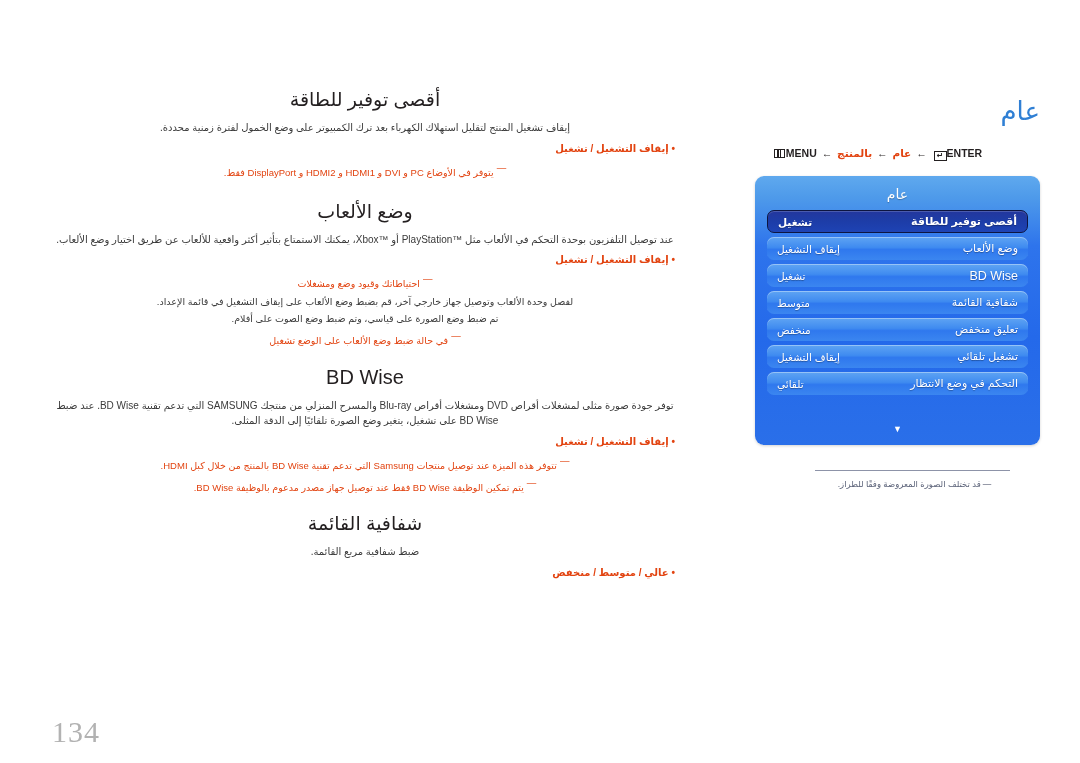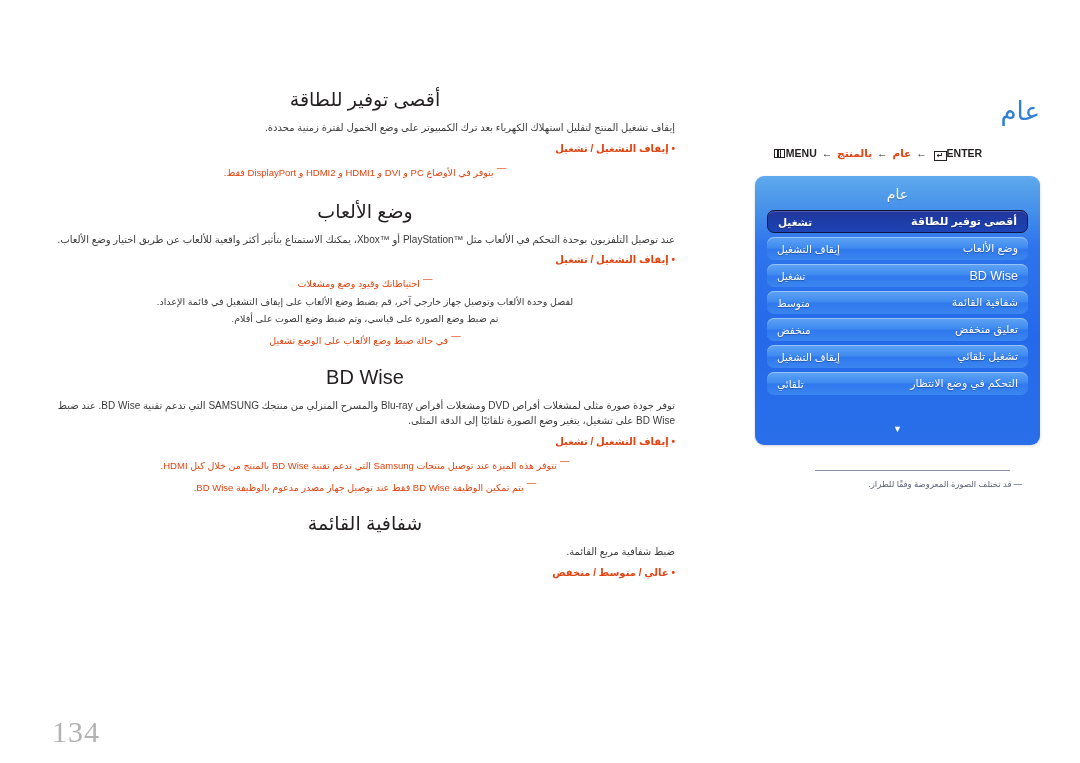--- a/index.html
+++ b/index.html
@@ -35,20 +35,21 @@
     letter-spacing: 0;
   }
   h2.sec-title.latin {
     font-size: 20px;
   }
 
   p.sec-desc {
     font-size: 10px;
     line-height: 1.55;
     margin: 0 0 5px 0;
+    text-align: center;
     color: #3a3a3a;
   }
 
   ul.opts {
     list-style: none;
     margin: 0 0 3px 0;
     padding: 0;
     text-align: center;
   }
   ul.opts li {
@@ -245,21 +246,21 @@
     height: 1px;
     background: #8d93a8;
   }
   .osd-footnote {
     position: absolute;
     right: 58px;
     top: 478px;
     width: 215px;
     font-size: 8.5px;
     color: #5c6379;
-    text-align: right;
+    text-align: center;
     line-height: 1.5;
   }
   .osd-footnote .dash { margin-left: 2px; }
 </style>
 </head>
 <body>
 
 <div class="doc-body">
 
   <div class="sec">

